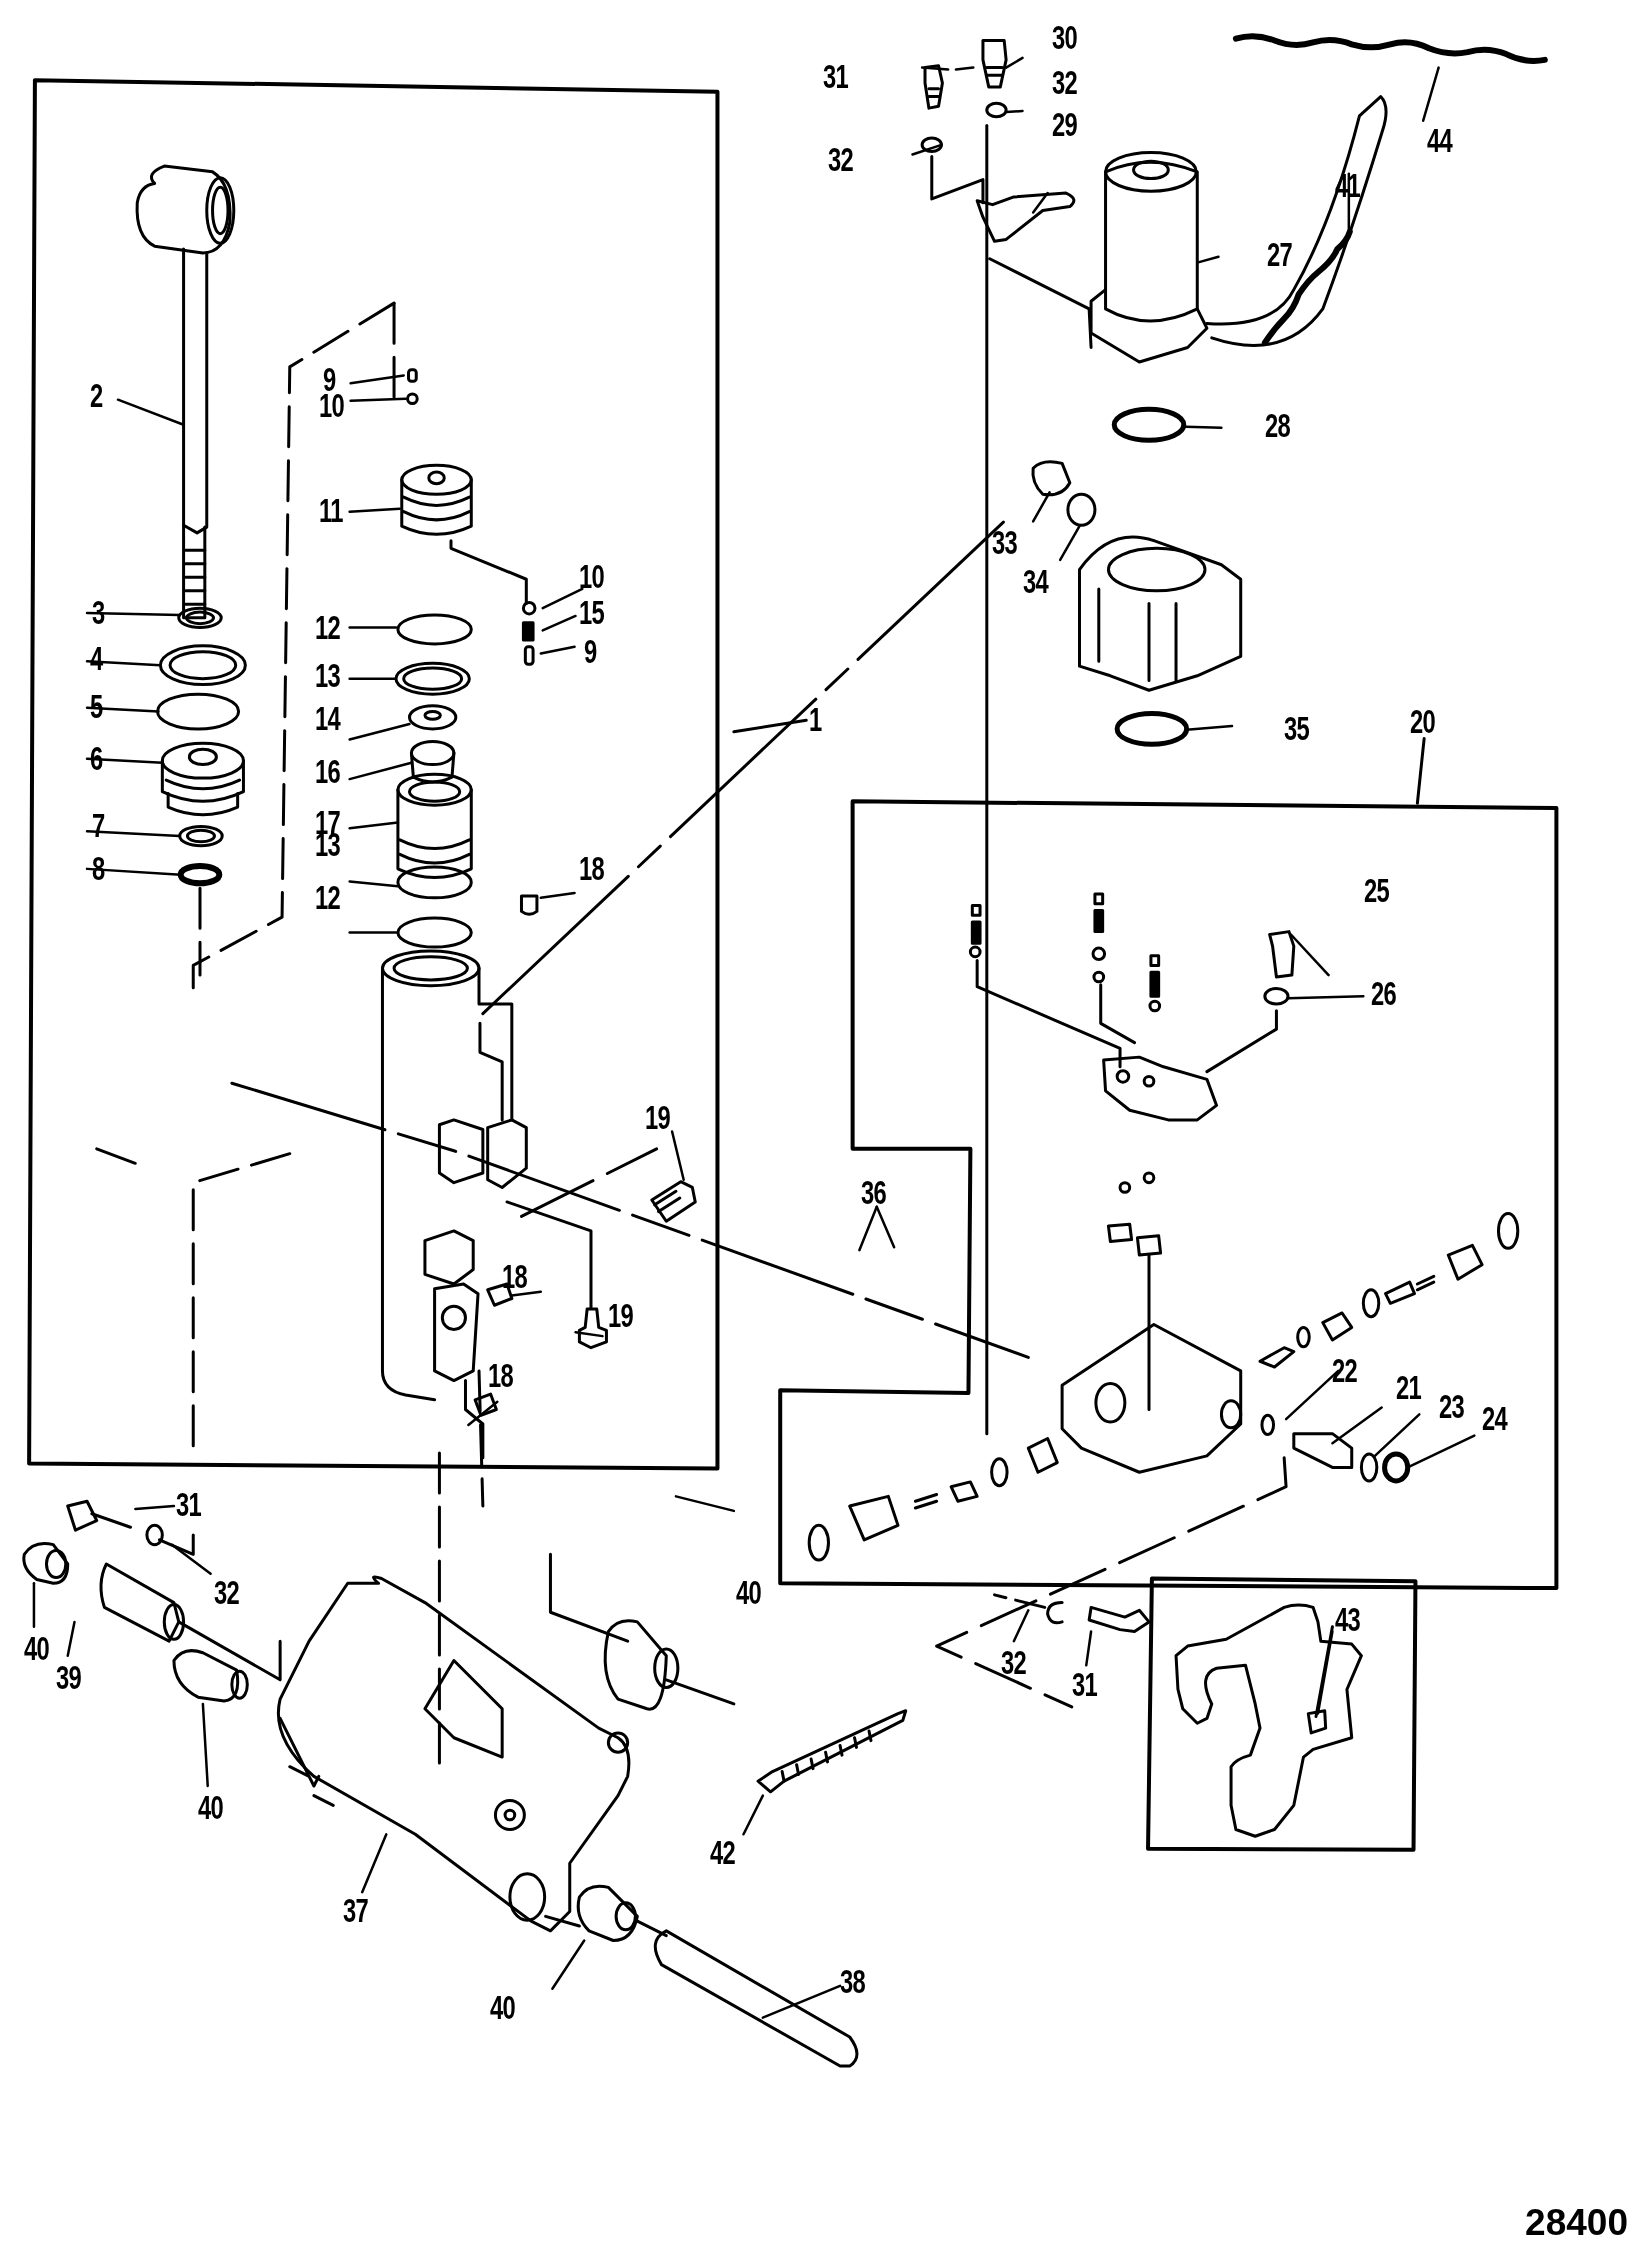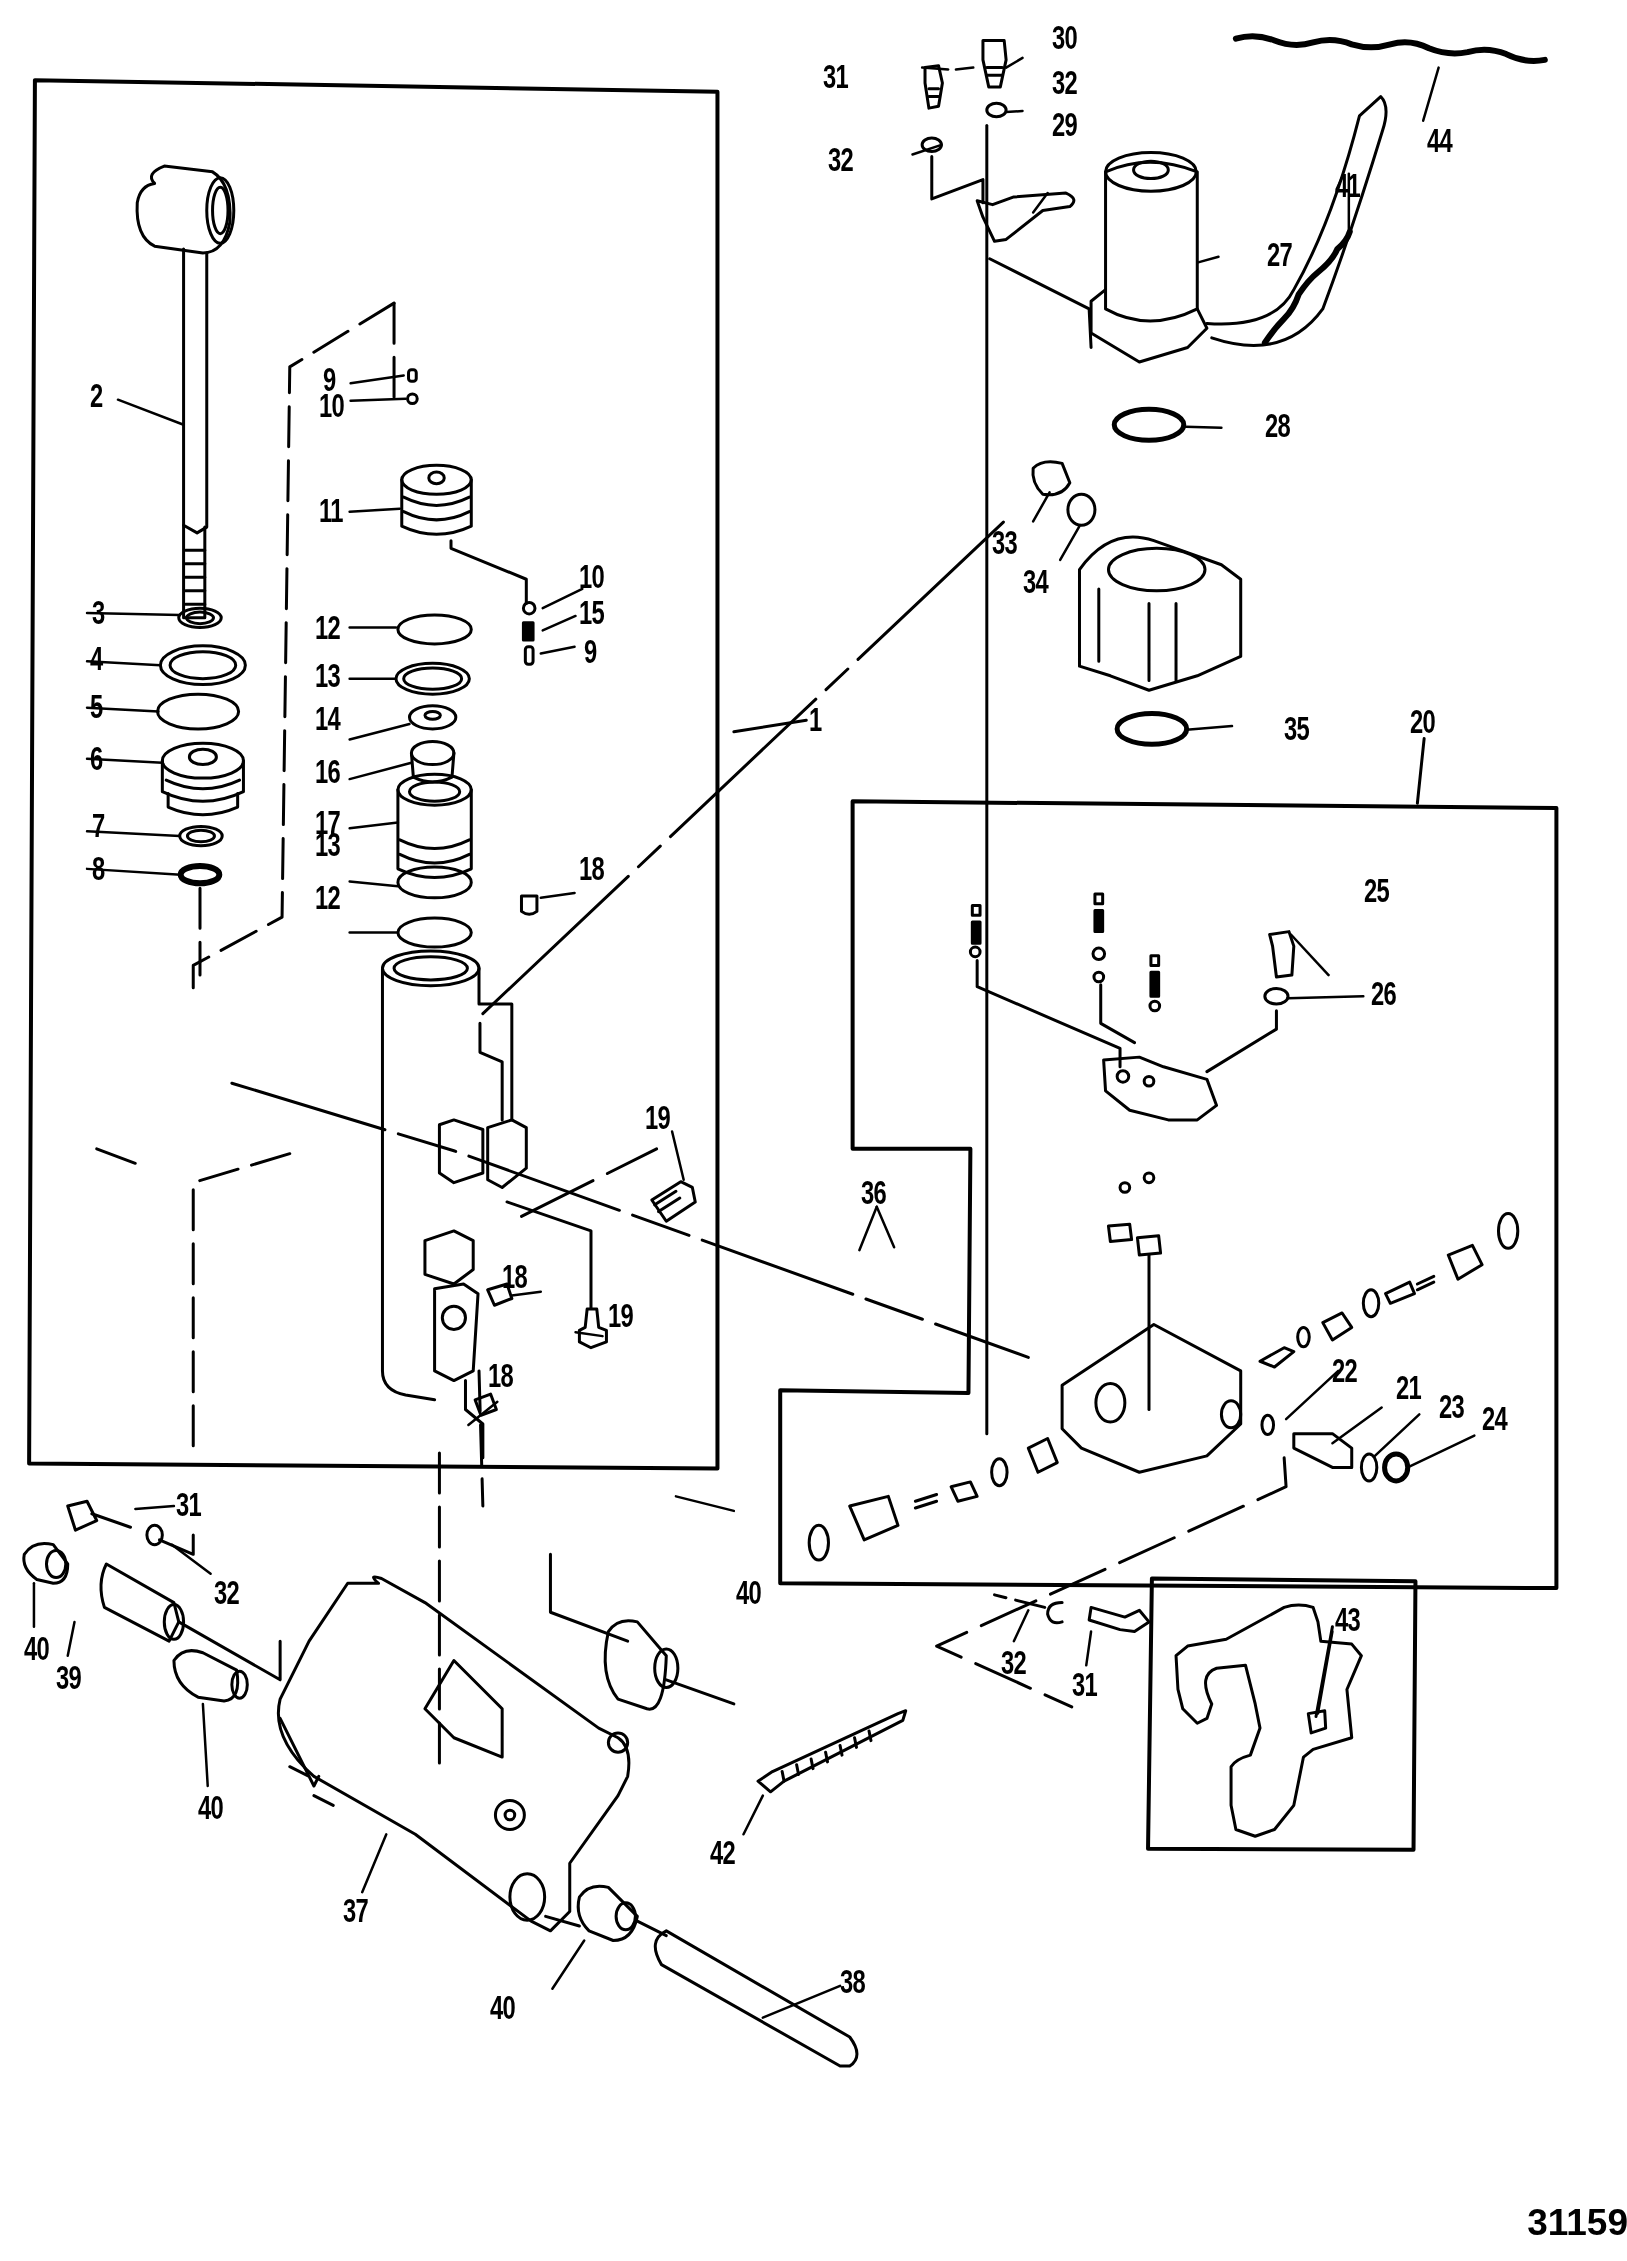--- a/index.html
+++ b/index.html
@@ -395,14 +395,14 @@
 <div class="lbl" style="left:198px;top:1791px;">40</div>
 <div class="lbl" style="left:736px;top:1576px;">40</div>
 <div class="lbl" style="left:343px;top:1894px;">37</div>
 <div class="lbl" style="left:490px;top:1991px;">40</div>
 <div class="lbl" style="left:840px;top:1965px;">38</div>
 <div class="lbl" style="left:710px;top:1836px;">42</div>
 <div class="lbl" style="left:1001px;top:1646px;">32</div>
 <div class="lbl" style="left:1072px;top:1668px;">31</div>
 <div class="lbl" style="left:1335px;top:1603px;">43</div>
 
-<div class="figno">31159</div>
+<div class="figno">28400</div>
 
 
 </body></html>

